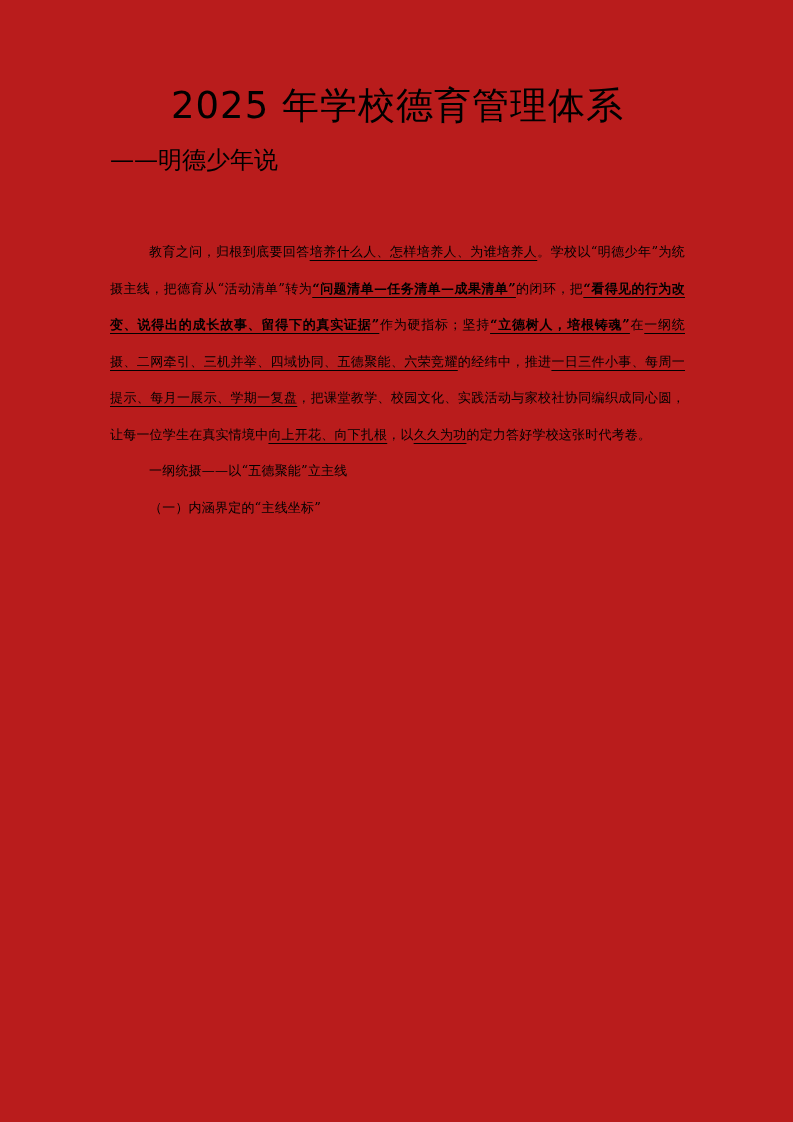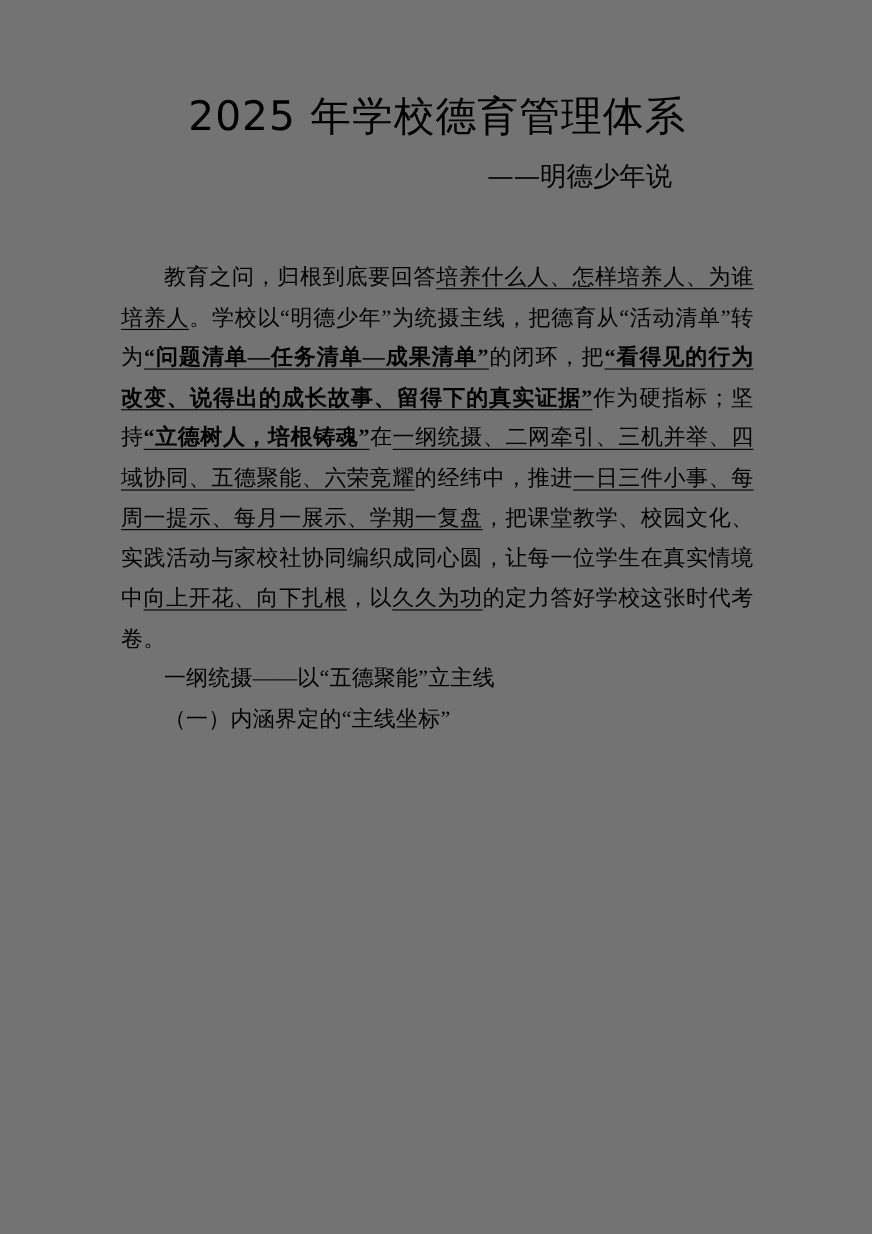--- a/index.html
+++ b/index.html
@@ -14,21 +14,21 @@
     color: #000000;
     position: relative;
     overflow: hidden;
   }
   .page {
     position: absolute;
     left: 0;
     top: 0;
     width: 793px;
     height: 1122px;
-    background: #737373;
+    background: #b91c1c;
   }
   .content {
     position: absolute;
     left: 110px;
     top: 78px;
     width: 575px;
   }
   .doc-title {
     font-family: "DejaVu Sans", sans-serif;
     font-size: 37px;
@@ -36,37 +36,35 @@
     text-align: center;
     letter-spacing: 1px;
     font-weight: 400;
     margin: 0 0 6px 0;
     white-space: nowrap;
   }
   .doc-subtitle {
     font-family: "DejaVu Serif", serif;
     font-size: 24px;
     line-height: 40px;
-    text-align: right;
     padding-right: 74px;
     font-weight: 500;
     margin: 0;
   }
   .body-block {
     margin-top: 54px;
   }
   p.para {
-    font-size: 20px;
+    font-size: 13px;
     line-height: 36.5px;
     text-align: justify;
     text-justify: inter-ideograph;
     margin: 0;
     text-indent: 39px;
     letter-spacing: 0.2px;
-    font-family: Liberation Serif, serif;
   }
   .u {
     text-decoration: underline;
     text-underline-offset: 4px;
     text-decoration-thickness: 1px;
   }
   .b {
     font-weight: 700;
   }
 </style>

